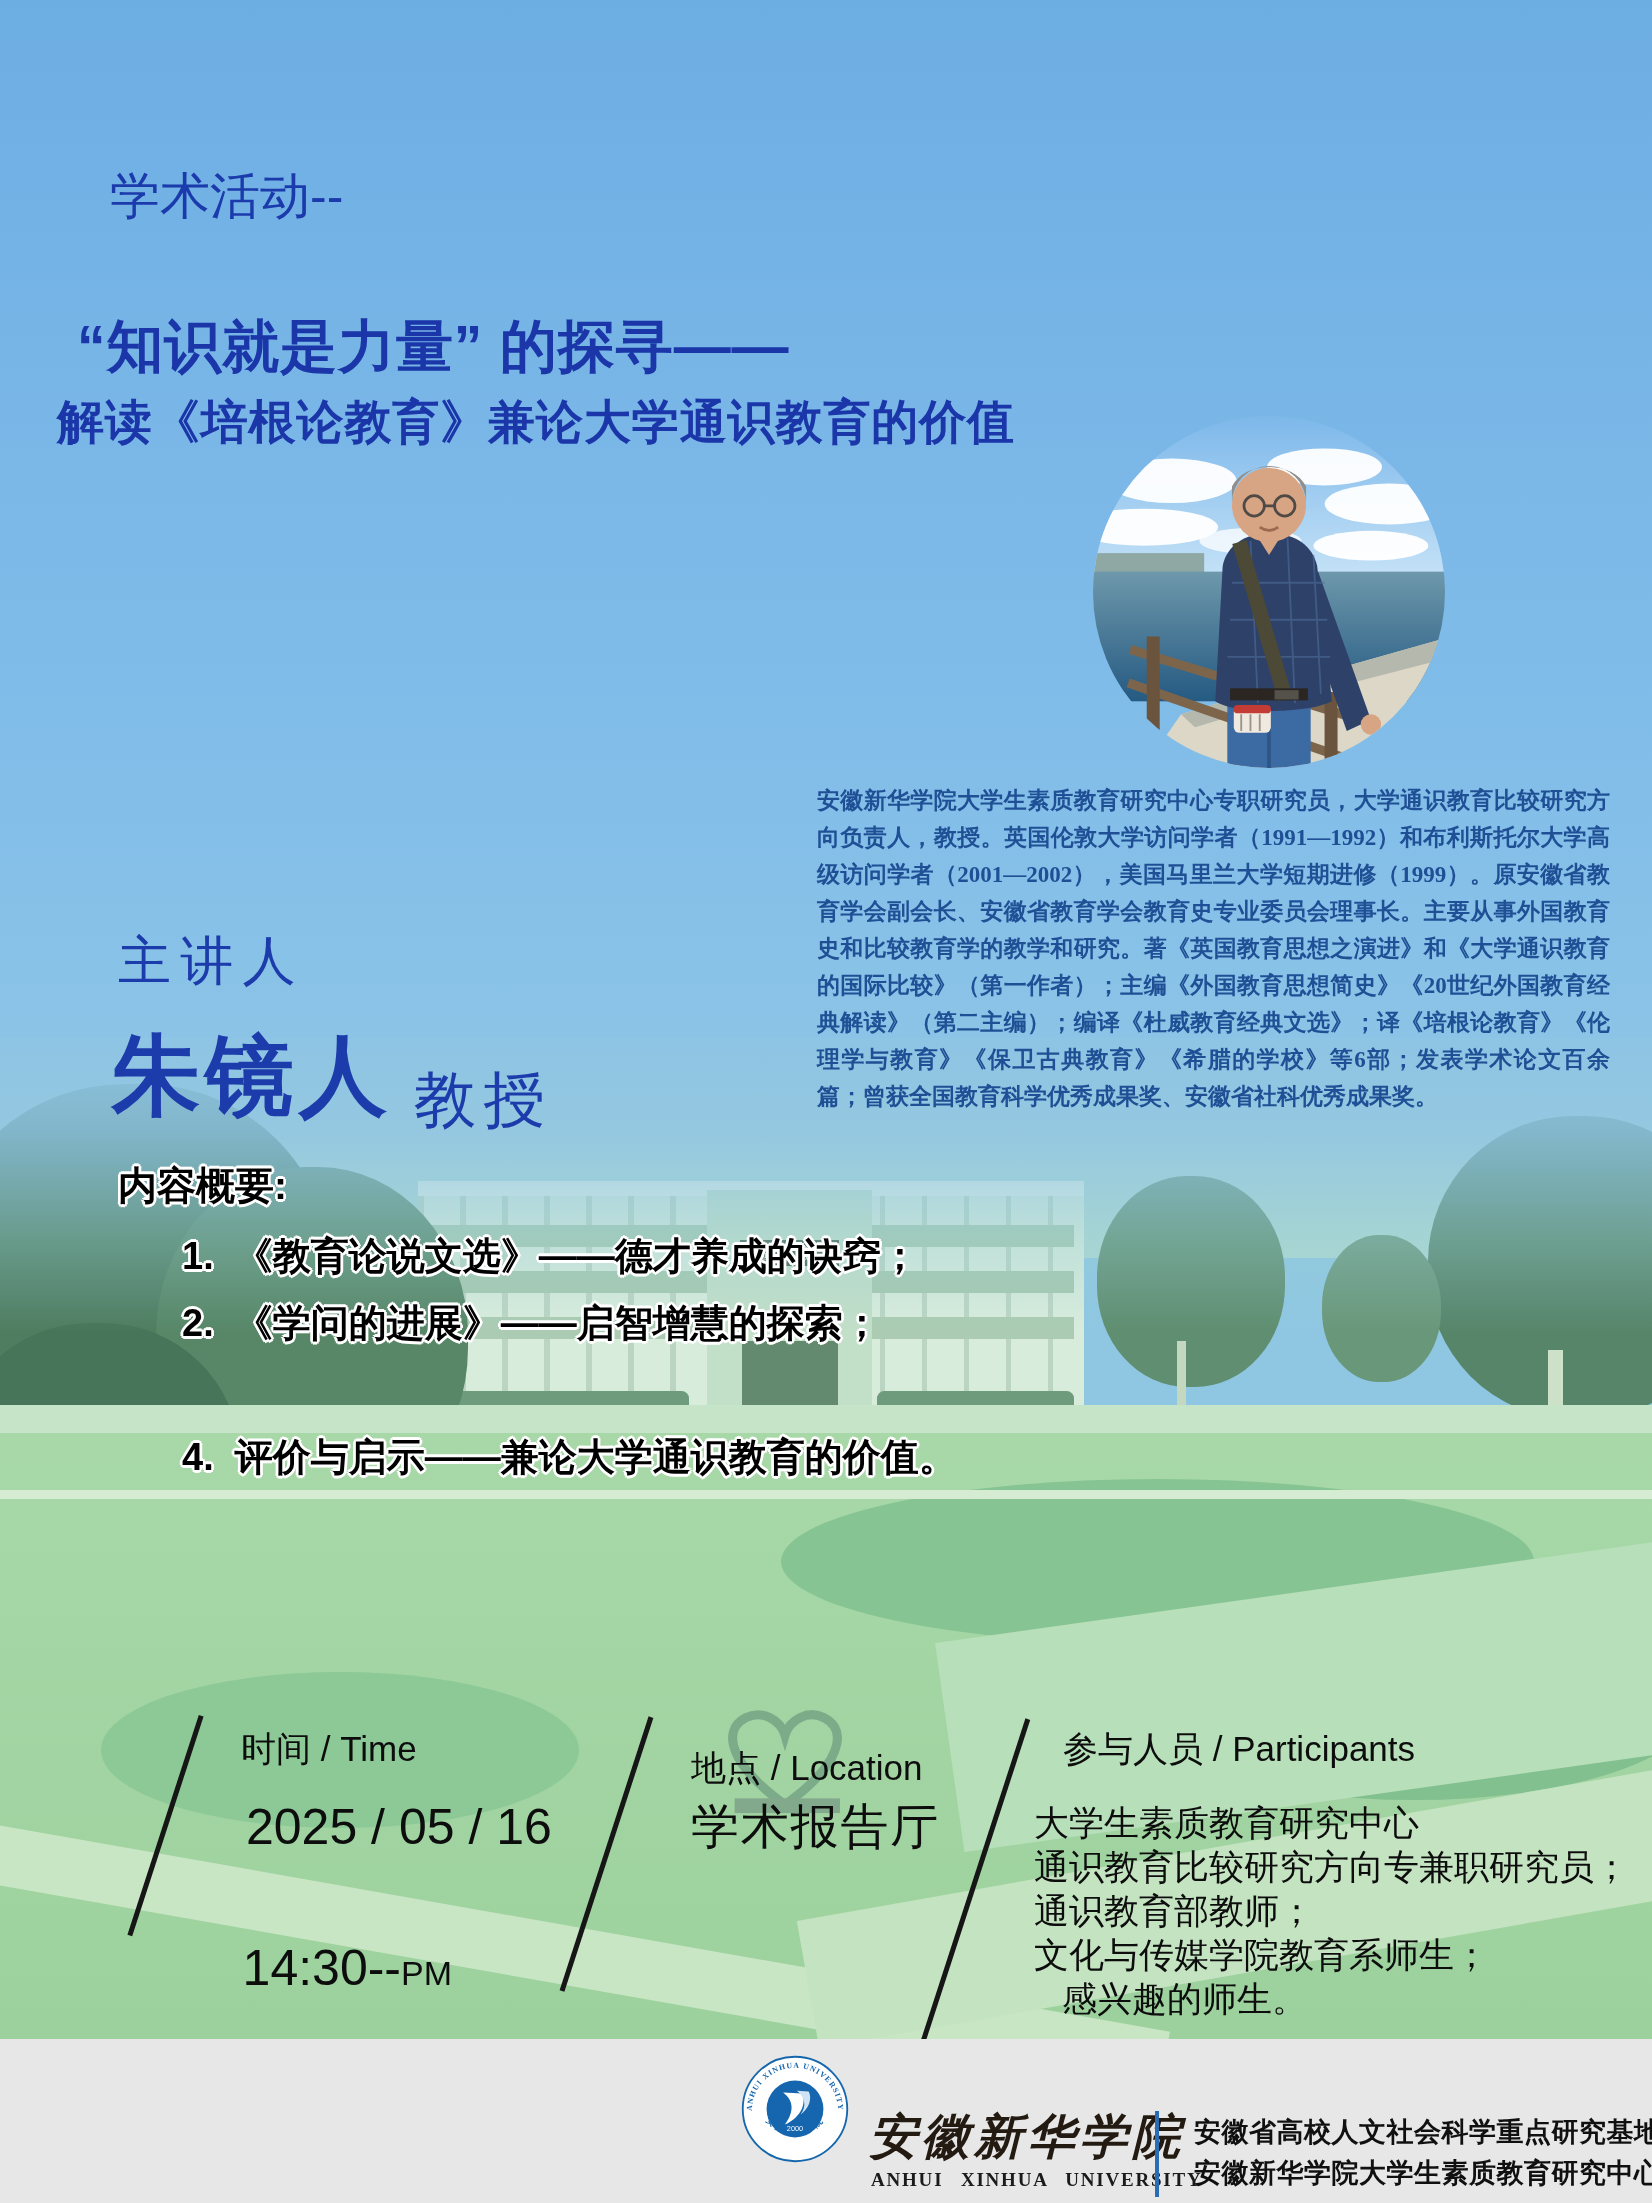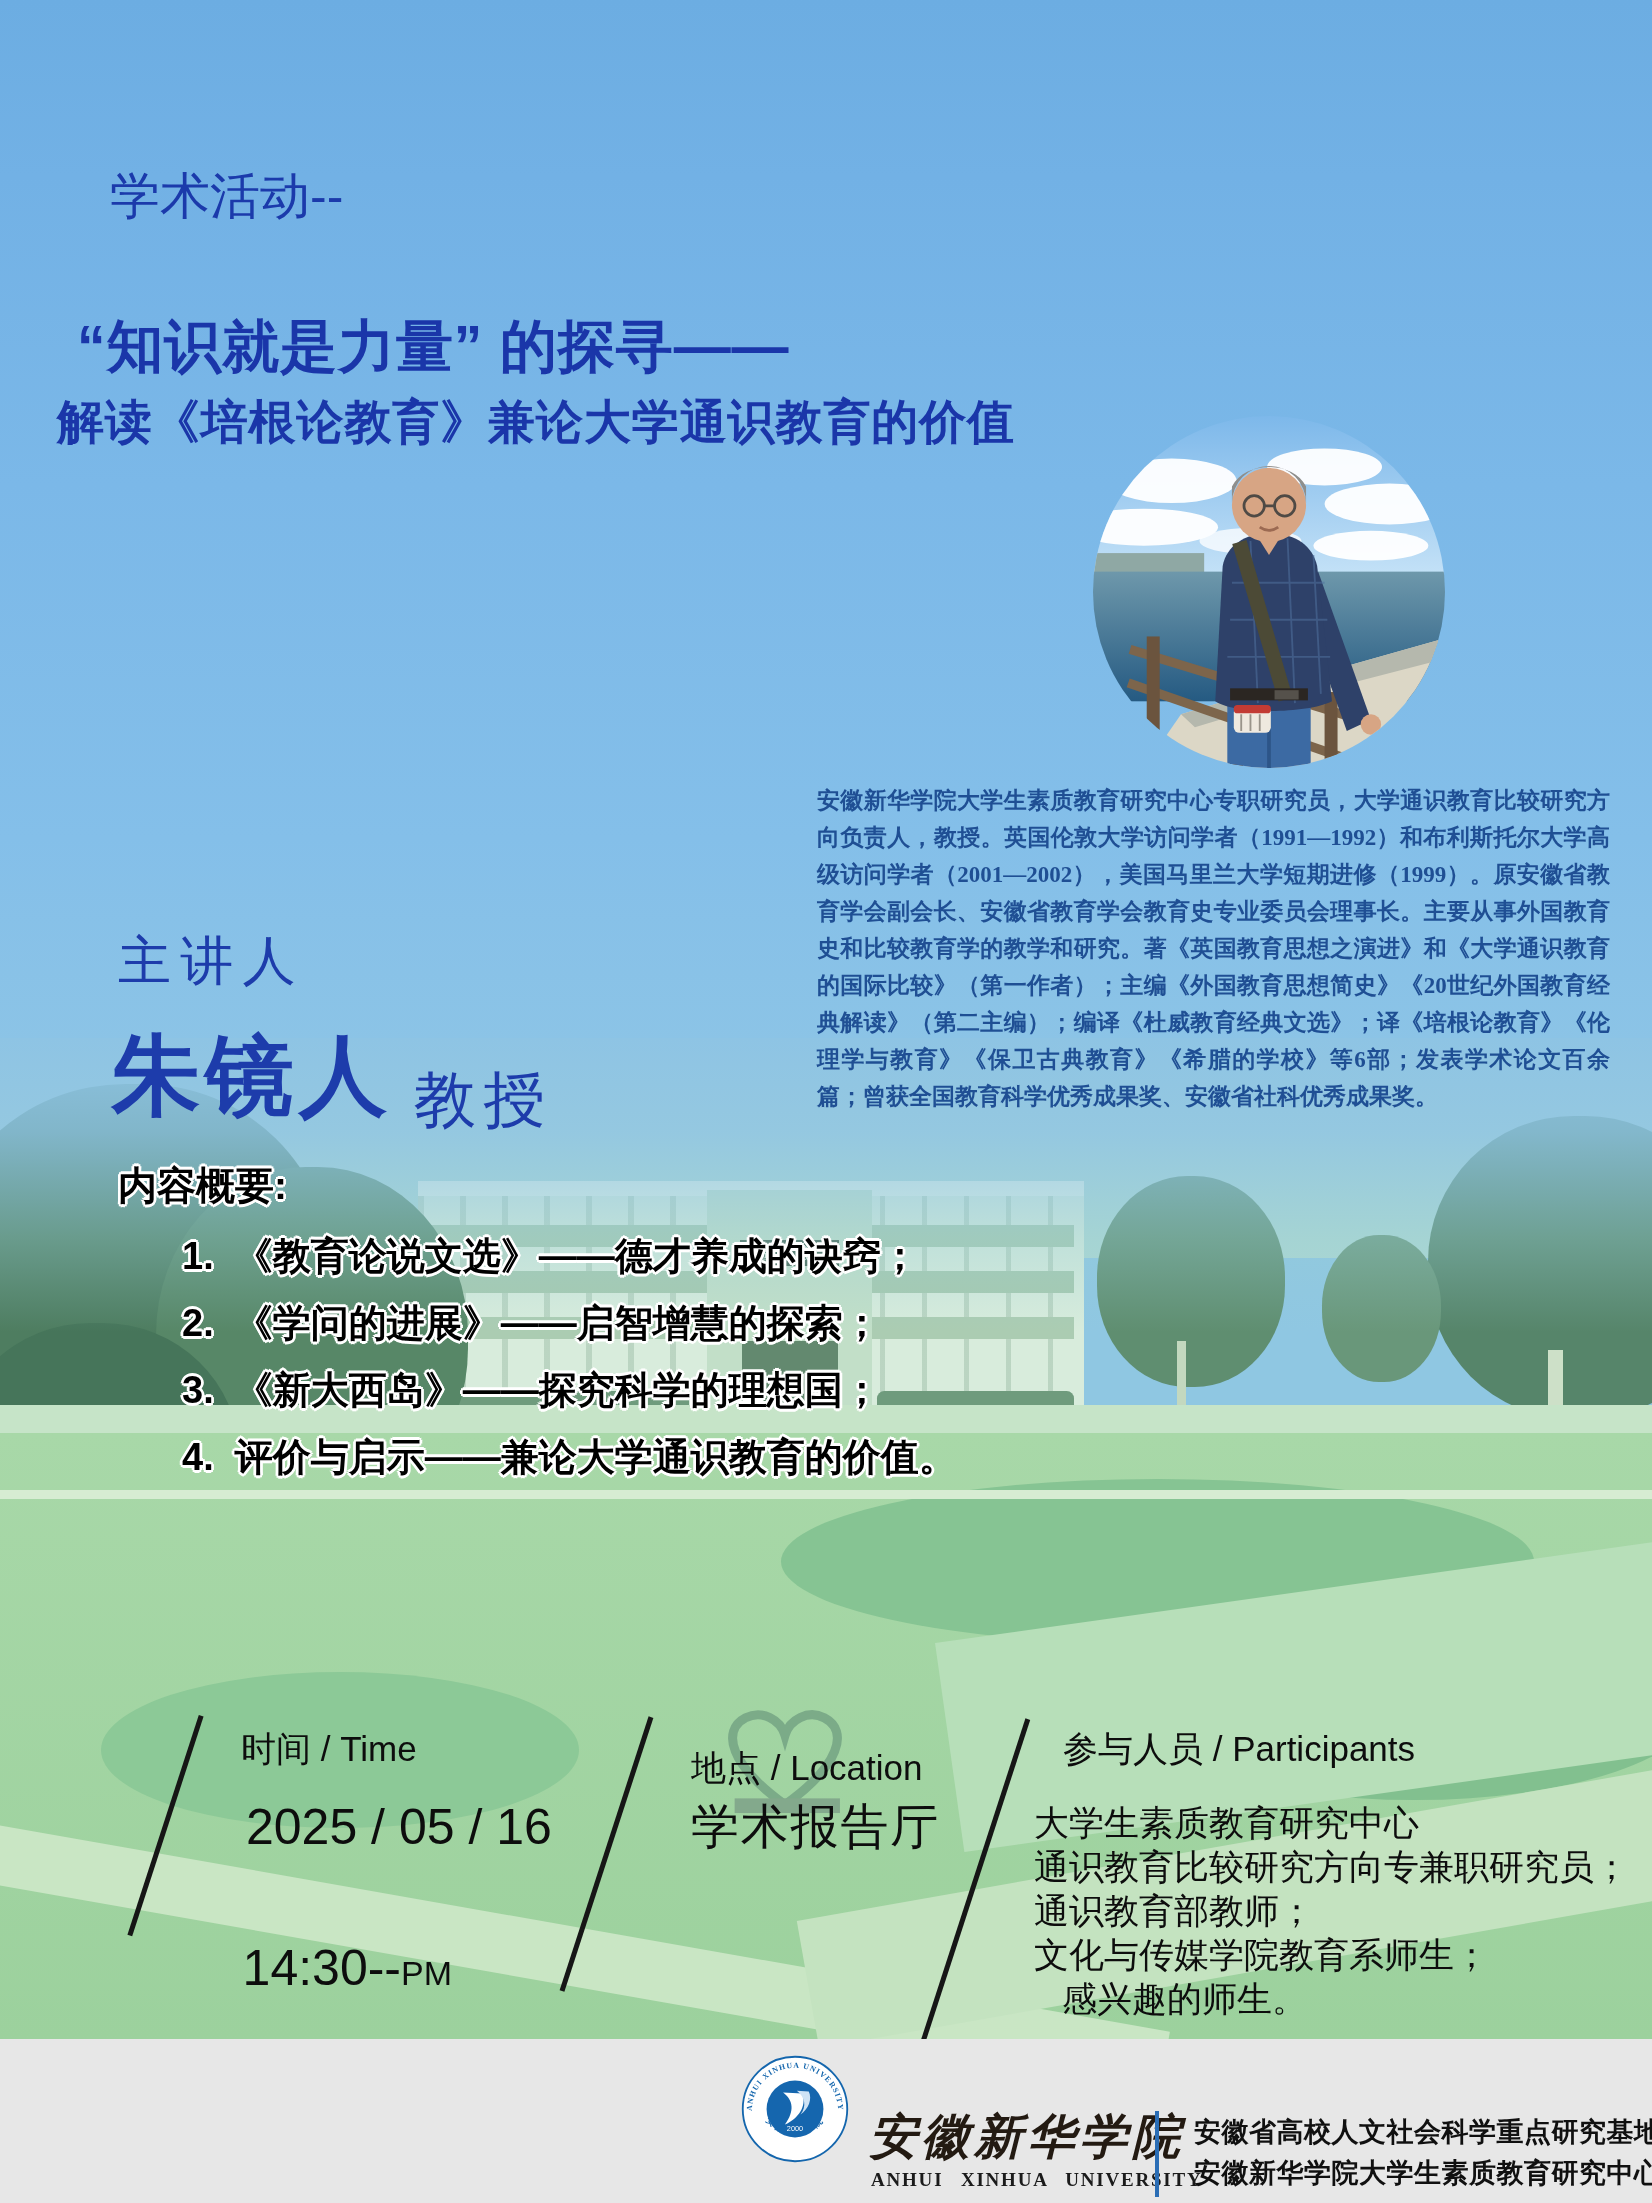--- a/index.html
+++ b/index.html
@@ -166,21 +166,20 @@
 
   <div class="bio">安徽新华学院大学生素质教育研究中心专职研究员，大学通识教育比较研究方向负责人，教授。英国伦敦大学访问学者（1991—1992）和布利斯托尔大学高级访问学者（2001—2002），美国马里兰大学短期进修（1999）。原安徽省教育学会副会长、安徽省教育学会教育史专业委员会理事长。主要从事外国教育史和比较教育学的教学和研究。著《英国教育思想之演进》和《大学通识教育的国际比较》（第一作者）；主编《外国教育思想简史》《20世纪外国教育经典解读》（第二主编）；编译《杜威教育经典文选》；译《培根论教育》《伦理学与教育》《保卫古典教育》《希腊的学校》等6部；发表学术论文百余篇；曾获全国教育科学优秀成果奖、安徽省社科优秀成果奖。</div>
 
   <div class="txt" style="left:118px;top:926px;font-size:53px;color:#1d3cab;letter-spacing:9.2px;">主讲人</div>
   <div class="txt" style="left:112px;top:1017px;font-family:'Liberation Serif',serif;font-weight:bold;font-size:88px;color:#1d3cab;letter-spacing:5.5px;">朱镜人</div>
   <div class="txt" style="left:414px;top:1058px;font-size:62px;color:#1d3cab;letter-spacing:7.3px;text-align:center;">教授</div>
 
   <div class="txt outlined" style="left:118px;top:1159px;font-size:39px;">内容概要:</div>
   <div class="txt outlined" style="left:182px;top:1231px;font-size:38px;">1.  《教育论说文选》——德才养成的诀窍；</div>
   <div class="txt outlined" style="left:182px;top:1298px;font-size:38px;">2.  《学问的进展》——启智增慧的探索；</div>
-  <div class="txt outlined" style="left:182px;top:1365px;font-size:38px;">3.  《新大西岛》——探究科学的理想国；</div>
   <div class="txt outlined" style="left:182px;top:1432px;font-size:38px;">4.  评价与启示——兼论大学通识教育的价值。</div>
 
   <div class="slash" style="left:163px;top:1710px;height:231px;"></div>
   <div class="slash" style="left:604px;top:1710px;height:288px;"></div>
   <div class="slash" style="left:968px;top:1710px;height:371px;"></div>
 
   <div class="txt detail-head" style="left:241px;top:1726px;">时间 / Time</div>
   <div class="txt" style="left:246px;top:1798px;font-size:50px;color:#0d0d0d;">2025 / 05 / 16</div>
   <div class="txt" style="left:187px;top:1881px;font-size:50px;color:#0d0d0d;">
     <span>14:30--</span><span style="font-size:34px;">PM</span>

